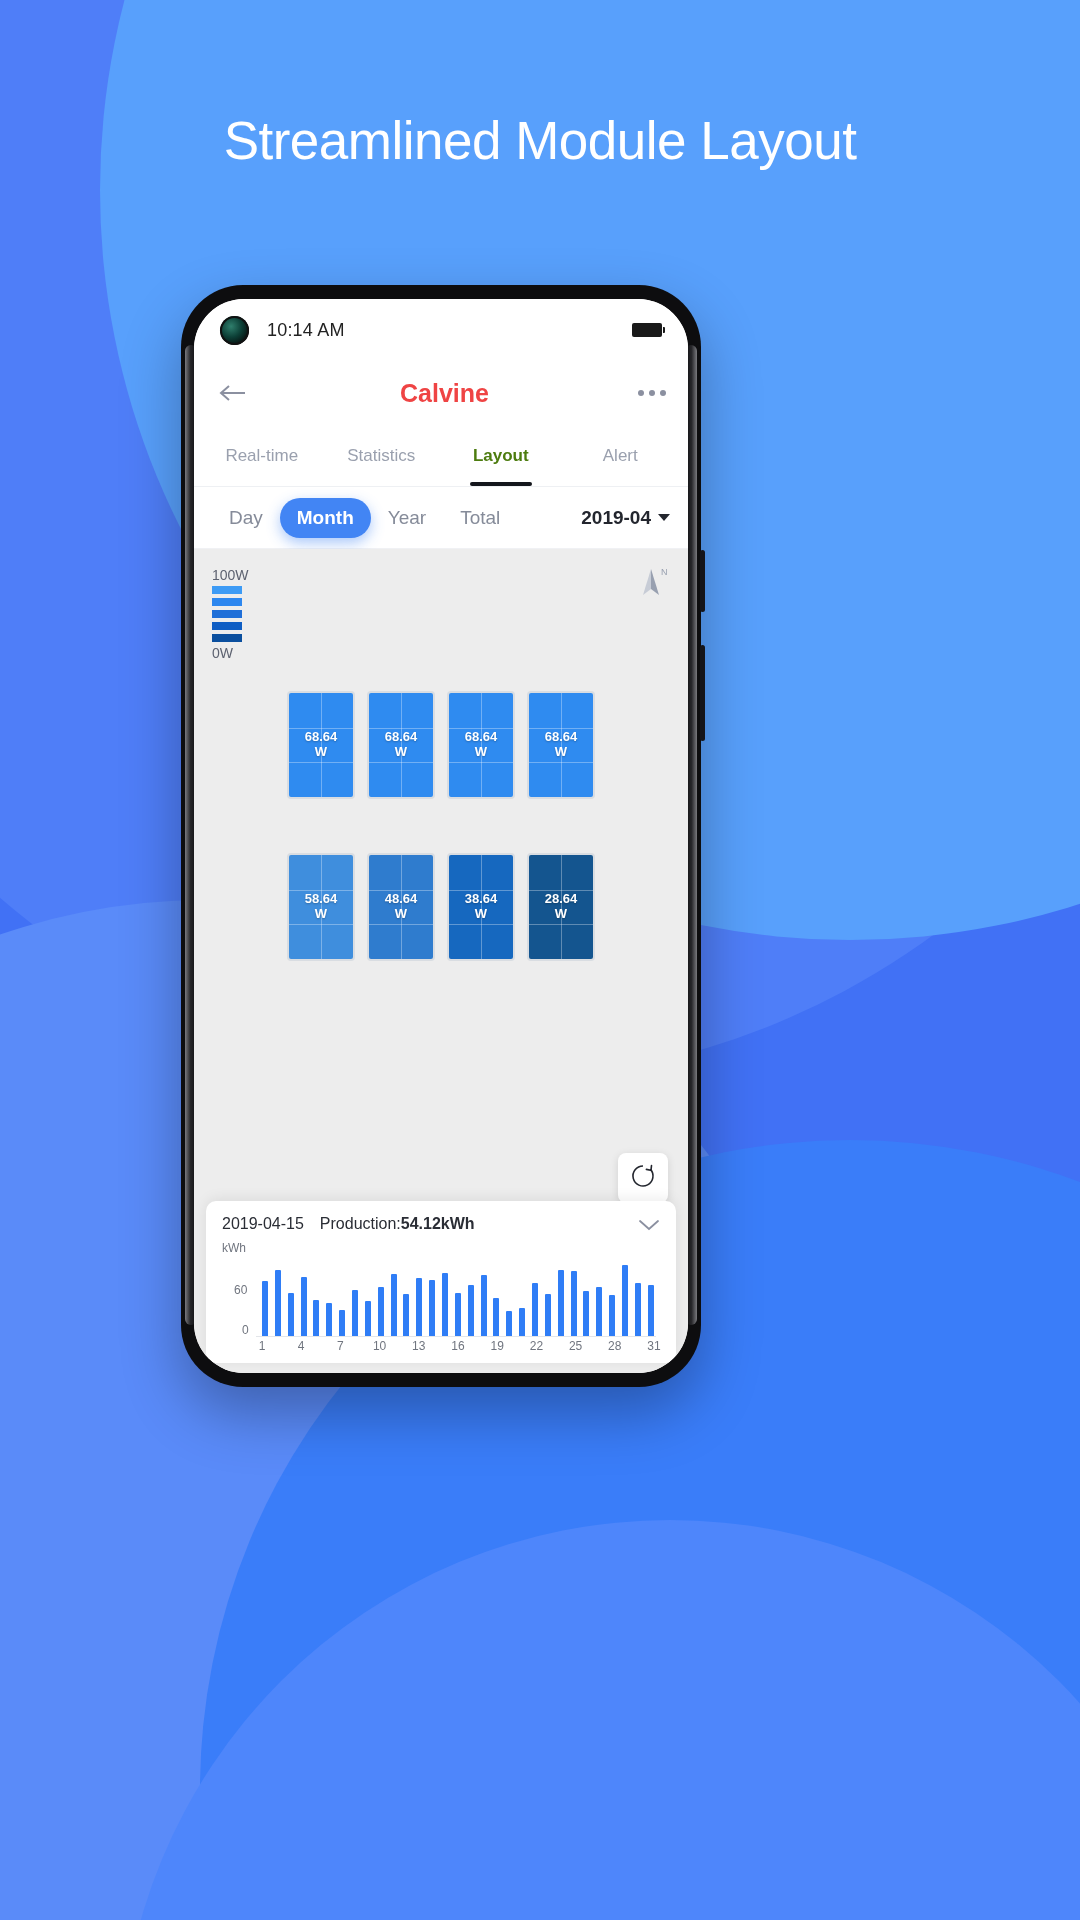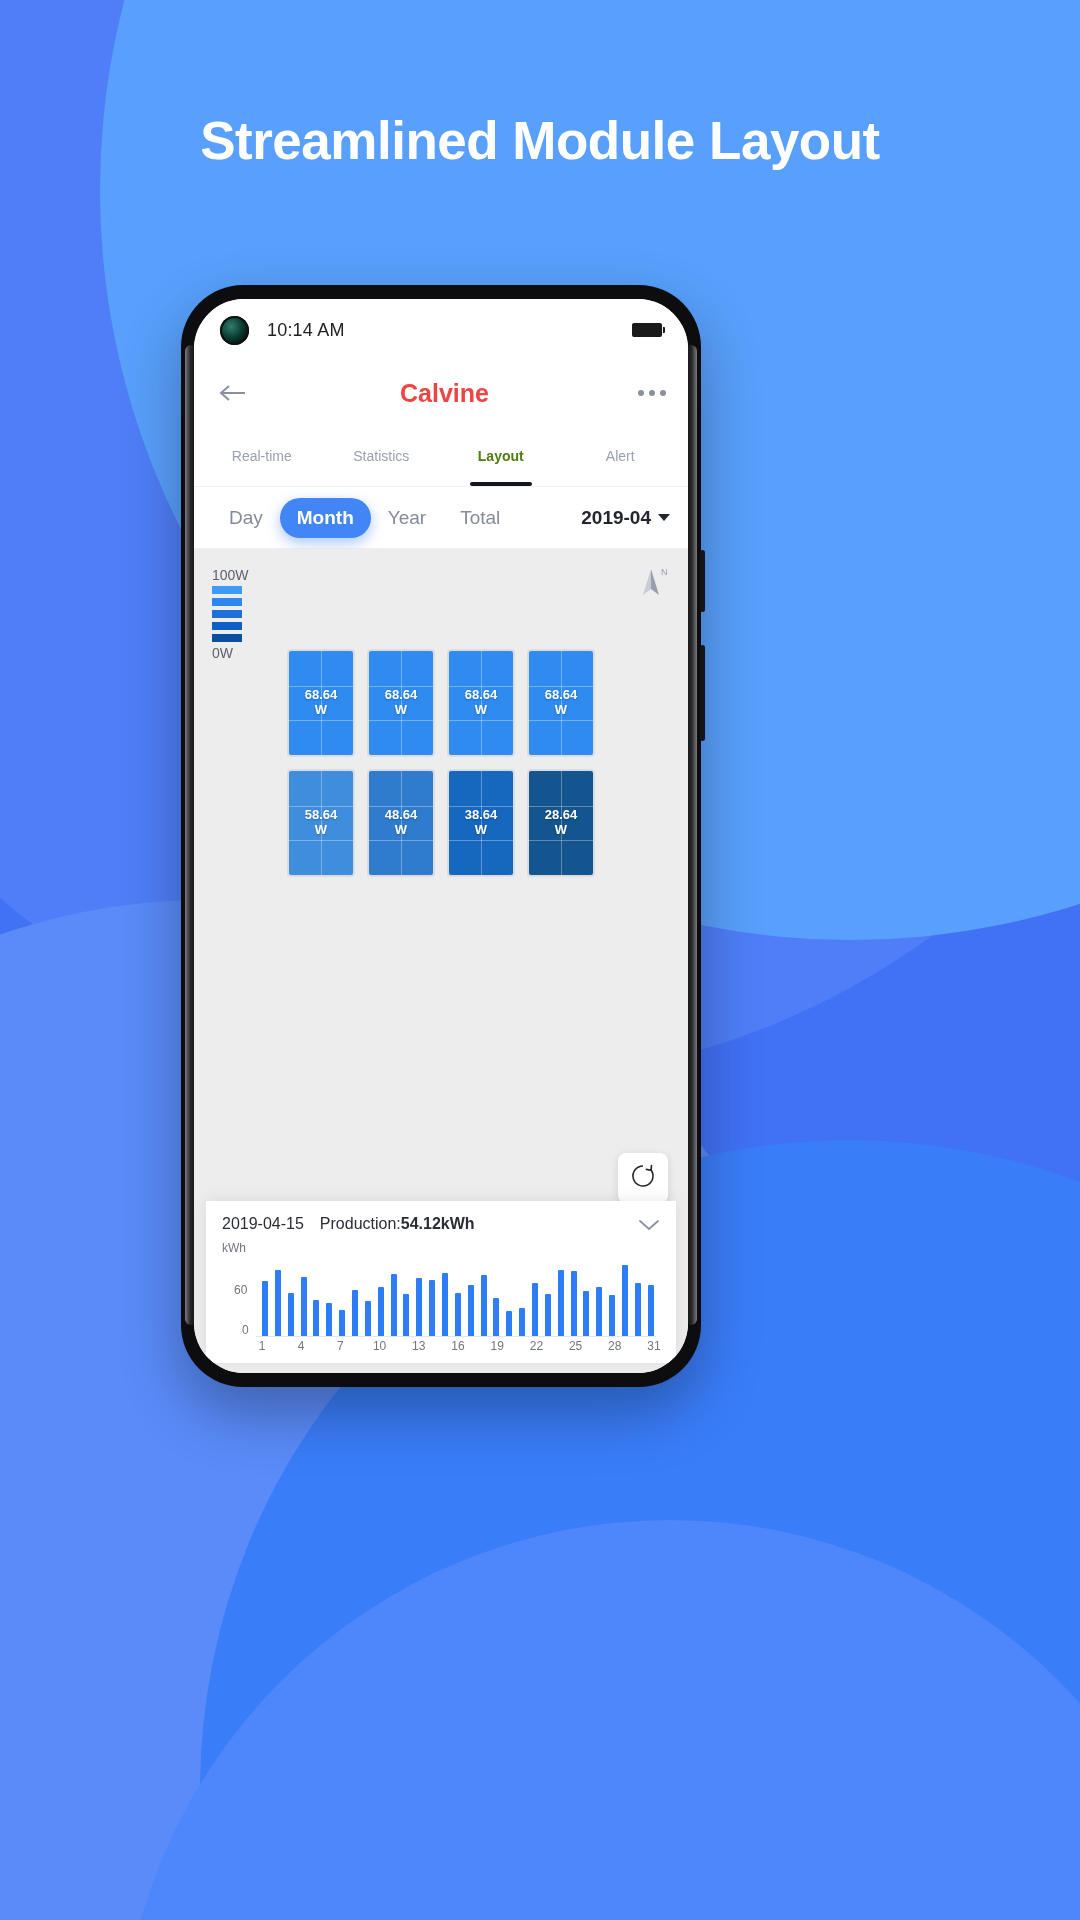--- a/index.html
+++ b/index.html
@@ -38,21 +38,21 @@
     width: 1100px; height: 1100px; border-radius: 50%;
     background: #4e86fb;
   }
 
   
   .headline {
     position: absolute; top: 112px; left: 0; right: 0;
     text-align: center; color: #ffffff; z-index: 5;
   }
   .headline h1 {
-    font-size: 53px; font-weight: bold; letter-spacing: -0.5px;
+    font-size: 53px; font-weight: normal; letter-spacing: -0.5px;
     line-height: 1.1;
   }
   .headline h2 {
     margin-top: 30px;
     font-size: 30px; font-weight: normal; color: #f2f6ff;
   }
 
   
   .phone {
     position: absolute; left: 181px; top: 285px;
@@ -132,21 +132,21 @@
 
   
   .tabs {
     height: 62px; flex: 0 0 62px;
     display: flex; align-items: stretch; background: #fff;
     border-bottom: 1px solid #eef0f3;
     padding: 0 8px;
   }
   .tab {
     flex: 1; display: flex; align-items: center; justify-content: center;
-    font-size: 14px; color: #9aa0ae; position: relative;
+    font-size: 17px; color: #9aa0ae; position: relative;
   }
   .tab.active { color: #4d7c0f; font-weight: bold; }
   .tab.active::after {
     content: ""; position: absolute; bottom: 0px;
     left: 50%; transform: translateX(-50%);
     width: 62px; height: 4px; background: #14161c; border-radius: 2px;
   }
 
   
   .filter {
@@ -189,41 +189,42 @@
     top: 100px;
     display: flex; flex-direction: column; gap: 12px;
   }
   .grid-row { display: flex; gap: 12px; }
   .module {
     width: 68px; height: 108px; border-radius: 4px;
     position: relative; border: 2px solid #d9dde2;
     display: flex; align-items: center; justify-content: center;
     color: #ffffff; font-size: 13px; font-weight: bold; line-height: 1.15;
     text-align: center;
+    margin-top: 42px;
   }
   .module .cell-lines { position: absolute; inset: 0; }
   .module .cell-lines span { position: absolute; background: rgba(255,255,255,.32); }
   .module .cell-lines .v { left: 50%; top: 0; width: 1px; height: 100%; }
   .module .cell-lines .h1 { top: 33.3%; left: 0; width: 100%; height: 1px; }
   .module .cell-lines .h2 { top: 66.6%; left: 0; width: 100%; height: 1px; }
   .module .val { position: relative; z-index: 2; text-shadow: 0 1px 2px rgba(0,0,0,.25); }
 
   .fab {
     position: absolute; right: 20px;
     width: 50px; height: 50px; border-radius: 8px;
     background: #fff; box-shadow: 0 2px 8px rgba(0,0,0,.12);
     display: flex; align-items: center; justify-content: center;
   }
   .fab-refresh { bottom: 170px; }
   .fab-expand  { bottom: 104px; }
 
   
   .prod-card {
     position: absolute; left: 12px; right: 12px; bottom: 10px;
-    background: #fff; border-radius: 0;
+    background: #fff; border-radius: 10px;
     box-shadow: 0 -2px 14px rgba(0,0,0,.08);
     padding: 14px 16px 10px;
   }
   .prod-head { display: flex; align-items: center; gap: 16px; }
   .prod-date { font-size: 16px; color: #2a2d35; }
   .prod-value { font-size: 16px; color: #2a2d35; }
   .prod-value b { font-weight: bold; }
   .chev { margin-left: auto; width: 22px; height: 13px; }
 
   .chart { position: relative; height: 108px; margin-top: 12px; padding-left: 34px; }

